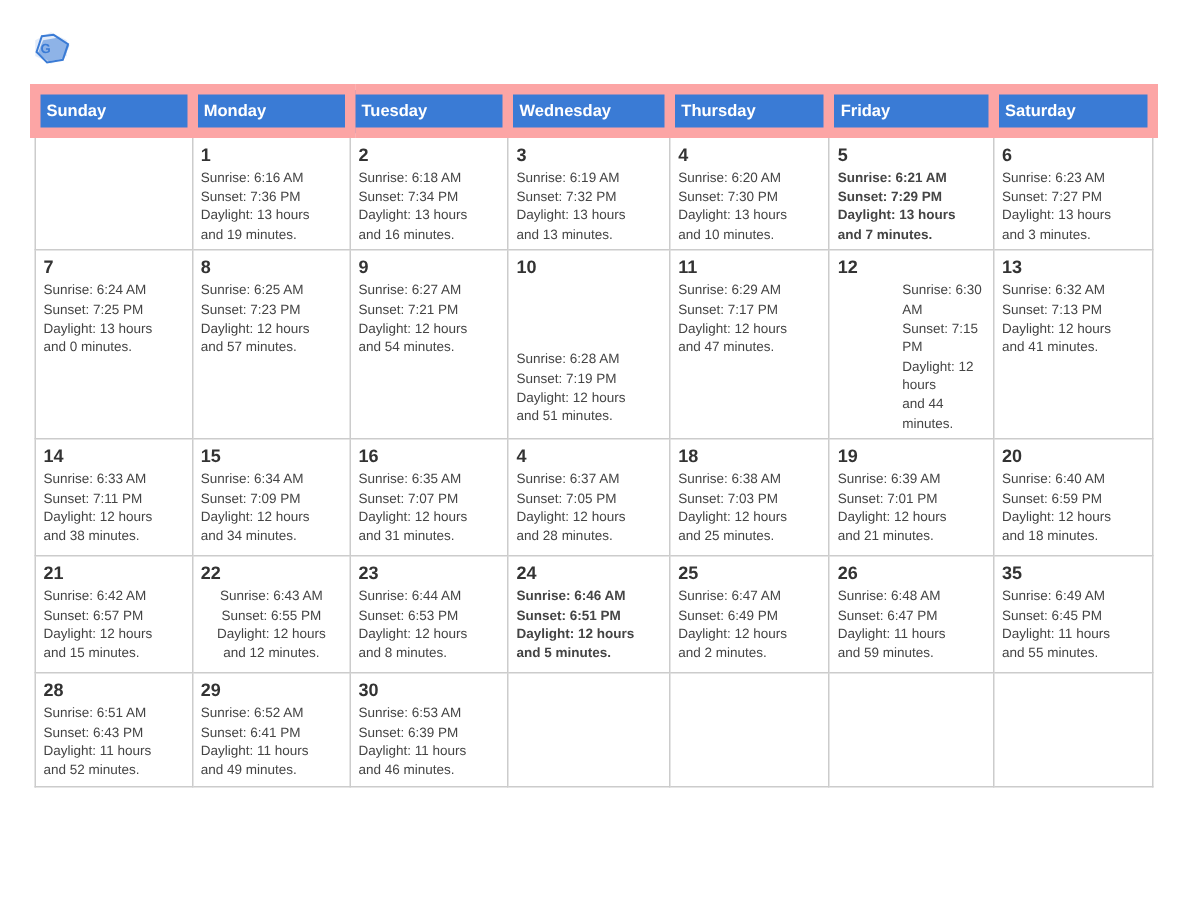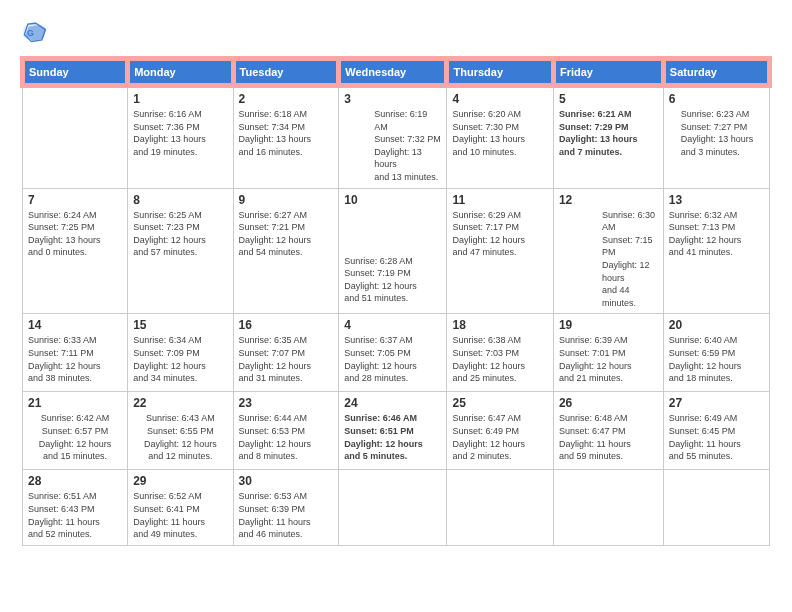--- a/index.html
+++ b/index.html
@@ -57,21 +57,21 @@
       border-collapse: collapse;
       font-size: 9.5px;
     }
     .calendar thead tr th {
       background: #3a7bd5;
       color: #fff;
       padding: 5px 4px;
       text-align: left;
       font-size: 11px;
       font-weight: bold;
-      border: 5px solid #fca5a5;
+      border: 7px solid #fca5a5;
     }
     .calendar tbody tr td {
       border: 1px solid #ccc;
       vertical-align: top;
       padding: 4px 5px;
       height: 78px;
       width: 113px;
       background: #fff;
     }
     .calendar tbody tr:last-child td {
@@ -141,42 +141,42 @@
           </td>
           <td>
             <span class="day-num">2</span>
             <div class="day-info" style="white-space: pre-line;">Sunrise: 6:18 AM
 Sunset: 7:34 PM
 Daylight: 13 hours
 and 16 minutes.</div>
           </td>
           <td>
             <span class="day-num">3</span>
-            <div class="day-info" style="white-space: pre-line; margin-left: 30px;">Sunrise: 6:19 AM
+            <div class="day-info" style="white-space: pre-line;">Sunrise: 6:19 AM
 Sunset: 7:32 PM
 Daylight: 13 hours
 and 13 minutes.</div>
           </td>
           <td>
             <span class="day-num">4</span>
             <div class="day-info" style="white-space: pre-line;">Sunrise: 6:20 AM
 Sunset: 7:30 PM
 Daylight: 13 hours
 and 10 minutes.</div>
           </td>
           <td>
             <span class="day-num">5</span>
             <div class="day-info" style="white-space: pre-line; font-weight: bold;">Sunrise: 6:21 AM
 Sunset: 7:29 PM
 Daylight: 13 hours
 and 7 minutes.</div>
           </td>
           <td>
             <span class="day-num">6</span>
-            <div class="day-info" style="white-space: pre-line; margin-left: 12px;">Sunrise: 6:23 AM
+            <div class="day-info" style="white-space: pre-line;">Sunrise: 6:23 AM
 Sunset: 7:27 PM
 Daylight: 13 hours
 and 3 minutes.</div>
           </td>
         </tr>
         <tr>
           <td>
             <span class="day-num">7</span>
             <div class="day-info" style="white-space: pre-line;">Sunrise: 6:24 AM
 Sunset: 7:25 PM
@@ -273,21 +273,21 @@
             <span class="day-num">20</span>
             <div class="day-info" style="white-space: pre-line;">Sunrise: 6:40 AM
 Sunset: 6:59 PM
 Daylight: 12 hours
 and 18 minutes.</div>
           </td>
         </tr>
         <tr>
           <td>
             <span class="day-num">21</span>
-            <div class="day-info" style="white-space: pre-line; text-align: center;">Sunrise: 6:42 AM
+            <div class="day-info" style="white-space: pre-line;">Sunrise: 6:42 AM
 Sunset: 6:57 PM
 Daylight: 12 hours
 and 15 minutes.</div>
           </td>
           <td>
             <span class="day-num">22</span>
             <div class="day-info" style="white-space: pre-line; text-align: center;">Sunrise: 6:43 AM
 Sunset: 6:55 PM
 Daylight: 12 hours
 and 12 minutes.</div>
@@ -314,21 +314,21 @@
 and 2 minutes.</div>
           </td>
           <td>
             <span class="day-num">26</span>
             <div class="day-info" style="white-space: pre-line;">Sunrise: 6:48 AM
 Sunset: 6:47 PM
 Daylight: 11 hours
 and 59 minutes.</div>
           </td>
           <td>
-            <span class="day-num">27</span>
+            <span class="day-num">35</span>
             <div class="day-info" style="white-space: pre-line;">Sunrise: 6:49 AM
 Sunset: 6:45 PM
 Daylight: 11 hours
 and 55 minutes.</div>
           </td>
         </tr>
         <tr>
           <td>
             <span class="day-num">28</span>
             <div class="day-info" style="white-space: pre-line;">Sunrise: 6:51 AM

